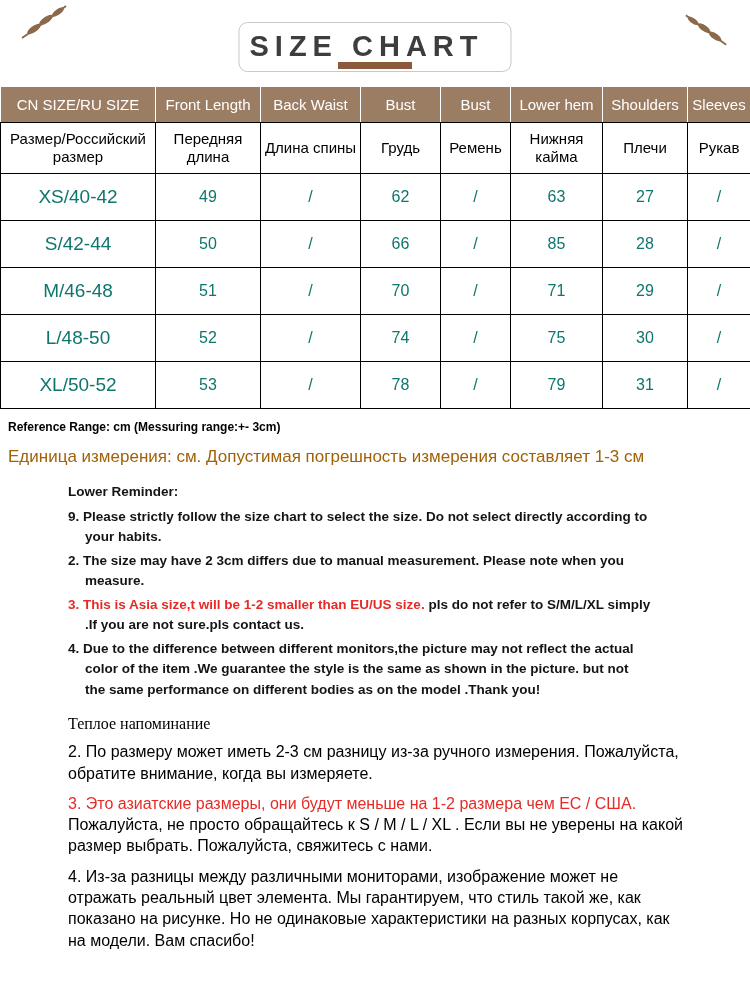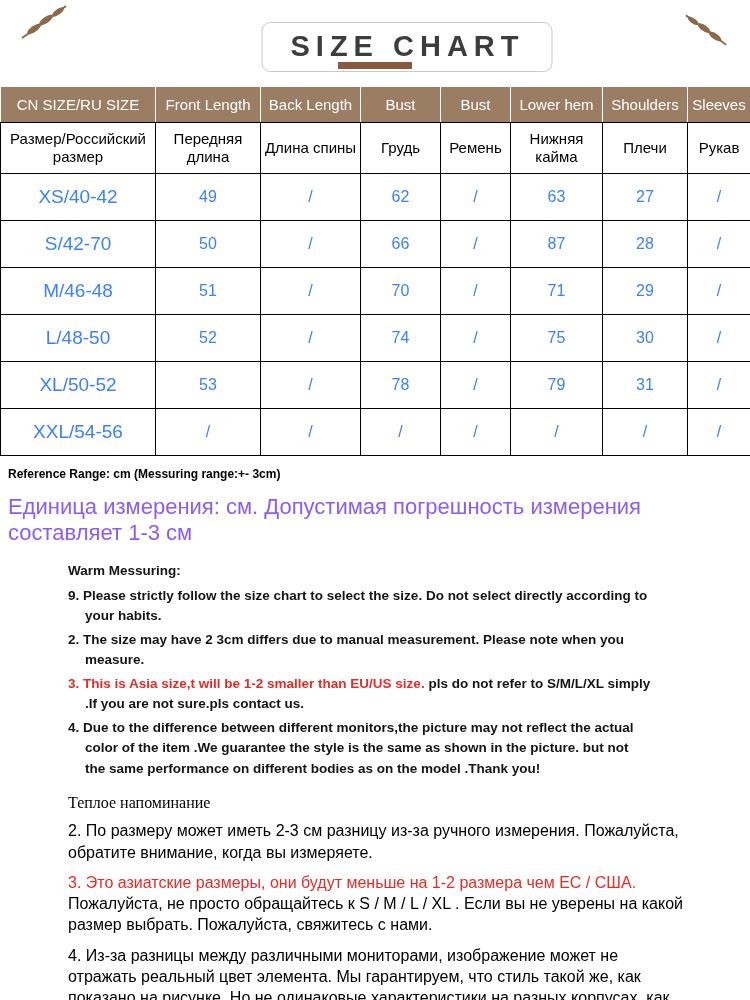--- a/index.html
+++ b/index.html
@@ -6,23 +6,23 @@
   body{
     width:750px;height:1000px;background:#ffffff;overflow:hidden;
     font-family:"Liberation Sans", sans-serif;color:#111;
     position:relative;
   }
   
   .header{position:relative;height:86px;}
   .title-box{
     position:absolute;left:50%;top:22px;transform:translateX(-50%);
     border:1px solid #c9c9c9;border-radius:9px;background:#fff;
-    padding:7px 27px 8px 28px;
+    padding:7px 27px 8px 10px;
     font-size:29px;font-weight:700;letter-spacing:6px;color:#3d3d3d;
-    white-space:nowrap;z-index:2;margin-left:32px;
+    white-space:nowrap;z-index:2;
   }
   .title-underline{
     position:absolute;left:50%;top:62px;transform:translateX(-50%);
     width:74px;height:7px;background:#8b5a3c;z-index:3;
   }
   .leaf{position:absolute;z-index:1;}
   .leaf-tl{left:20px;top:4px;}
   .leaf-tr{right:22px;top:12px;transform:scaleX(-1);}
   
   table.size-table{
@@ -35,26 +35,26 @@
   .size-table thead tr.hdr-en th{
     background:#9b7d64;color:#ffffff;font-weight:400;font-size:15px;
     height:35px;border:1px solid #ffffff;border-bottom:1px solid #000;
     padding:0 1px;
   }
   .size-table thead tr.hdr-ru th{
     background:#ffffff;color:#000;font-weight:400;font-size:15px;
     height:50px;border:1px solid #000;line-height:1.2;padding:0 2px;
   }
   .size-table tbody td{
-    border:1px solid #000;height:44px;font-size:16px;color:#3b82f6;
+    border:1px solid #000;height:44px;font-size:16px;color:#0f766e;
   }
   .size-table tbody td.size-cell{font-size:19px;}
   
   .ref-en{font-weight:700;font-size:12px;margin:11px 0 0 8px;color:#000;}
-  .ref-ru{font-size:22px;margin:13px 16px 0 8px;color:#8b5cf6;}
+  .ref-ru{font-size:17px;margin:13px 16px 0 8px;color:#a16207;}
   
   .rem-en{margin:15px 0 0 68px;width:584px;font-size:13.5px;font-weight:700;
     line-height:1.52;color:#141414;}
   .rem-en .rem-heading{margin-bottom:4px;}
   .rem-en .item{padding-left:17px;text-indent:-17px;margin-bottom:3px;}
   .red-text{color:#e62b26;text-align:right;}
   
   .rem-ru{margin:13px 0 0 68px;width:620px;font-size:16px;line-height:1.33;color:#000;}
   .rem-ru .rem-heading{margin-bottom:7px;font-family:Liberation Serif, serif;}
   .rem-ru .item{margin-bottom:9px;}
@@ -95,21 +95,21 @@
       <col style="width:80px">
         <col style="width:70px">
         <col style="width:92px">
       <col style="width:85px">
         <col style="width:63px">
     </colgroup>
     <thead>
       <tr class="hdr-en">
         <th>CN SIZE/RU SIZE</th>
         <th>Front Length</th>
-        <th>Back Length</th>
+        <th>Back Waist</th>
         <th>Bust</th>
         <th>Bust</th>
         <th>Lower hem</th>
         <th>Shoulders</th>
         <th>Sleeves</th>
       </tr>
       <tr class="hdr-ru">
         <th>Размер/Российский размер</th>
         <th>Передняя длина</th>
         <th>Длина спины</th>
@@ -125,26 +125,26 @@
         <td class="size-cell">XS/40-42</td>
         <td>49</td>
         <td>/</td>
         <td>62</td>
         <td>/</td>
         <td>63</td>
         <td>27</td>
         <td>/</td>
       </tr>
       <tr>
-        <td class="size-cell">S/42-70</td>
+        <td class="size-cell">S/42-44</td>
         <td>50</td>
         <td>/</td>
         <td>66</td>
         <td>/</td>
-        <td>87</td>
+        <td>85</td>
         <td>28</td>
         <td>/</td>
       </tr>
       <tr>
         <td class="size-cell">M/46-48</td>
         <td>51</td>
         <td>/</td>
         <td>70</td>
         <td>/</td>
         <td>71</td>
@@ -164,38 +164,28 @@
       <tr>
         <td class="size-cell">XL/50-52</td>
         <td>53</td>
         <td>/</td>
         <td>78</td>
         <td>/</td>
         <td>79</td>
         <td>31</td>
         <td>/</td>
       </tr>
-      <tr>
-        <td class="size-cell">XXL/54-56</td>
-        <td>/</td>
-        <td>/</td>
-        <td>/</td>
-        <td>/</td>
-        <td>/</td>
-        <td>/</td>
-        <td>/</td>
-      </tr>
     </tbody>
   </table>
 
   <div class="ref-en">Reference Range: cm (Messuring range:+- 3cm)</div>
   <div class="ref-ru">Единица измерения: см. Допустимая погрешность измерения составляет 1-3 см</div>
 
   <div class="rem-en">
-    <div class="rem-heading">Warm Messuring:</div>
+    <div class="rem-heading">Lower Reminder:</div>
     <div class="item">9. Please strictly follow the size chart to select the size. Do not select directly according to your habits.</div>
     <div class="item">2. The size may have 2 3cm differs due to manual measurement. Please note when you measure.</div>
     <div class="item"><span class="red-text">3. This is Asia size,t will be 1-2 smaller than EU/US size.</span><span> pls do not refer to S/M/L/XL simply .If you are not sure.pls contact us.</span></div>
     <div class="item">4. Due to the difference between different monitors,the picture may not reflect the actual color of the item .We guarantee the style is the same as shown in the picture. but not the same performance on different bodies as on the model .Thank you!</div>
   </div>
 
   <div class="rem-ru">
     <div class="rem-heading">Теплое напоминание</div>
     <div class="item">2. По размеру может иметь 2-3 см разницу из-за ручного измерения. Пожалуйста, обратите внимание, когда вы измеряете.</div>
     <div class="item"><span class="red-text">3. Это азиатские размеры, они будут меньше на 1-2 размера чем ЕС / США.</span><span> Пожалуйста, не просто обращайтесь к S / M / L / XL . Если вы не уверены на какой размер выбрать. Пожалуйста, свяжитесь с нами.</span></div>

